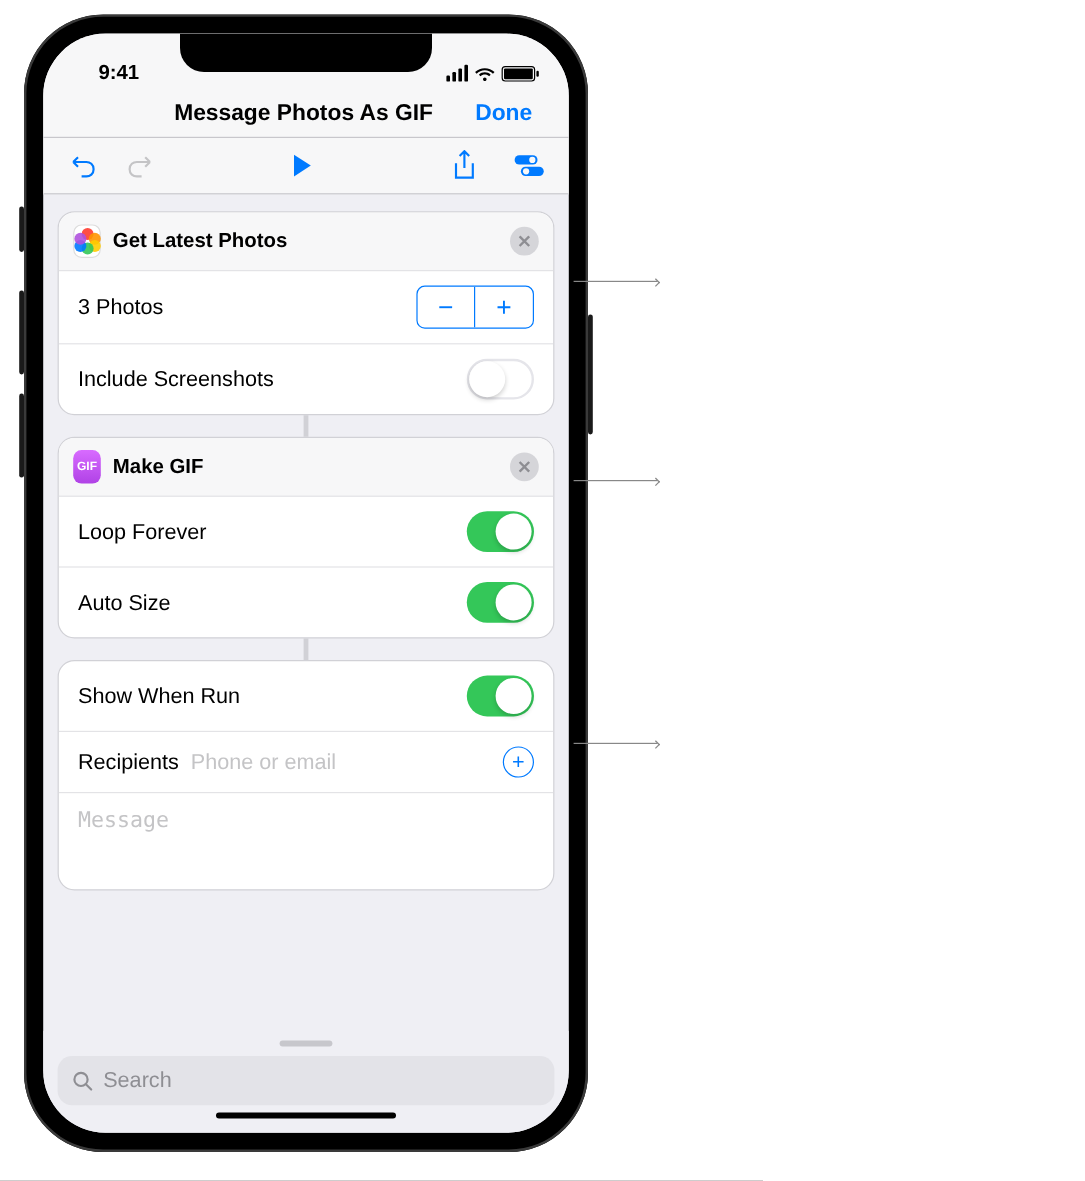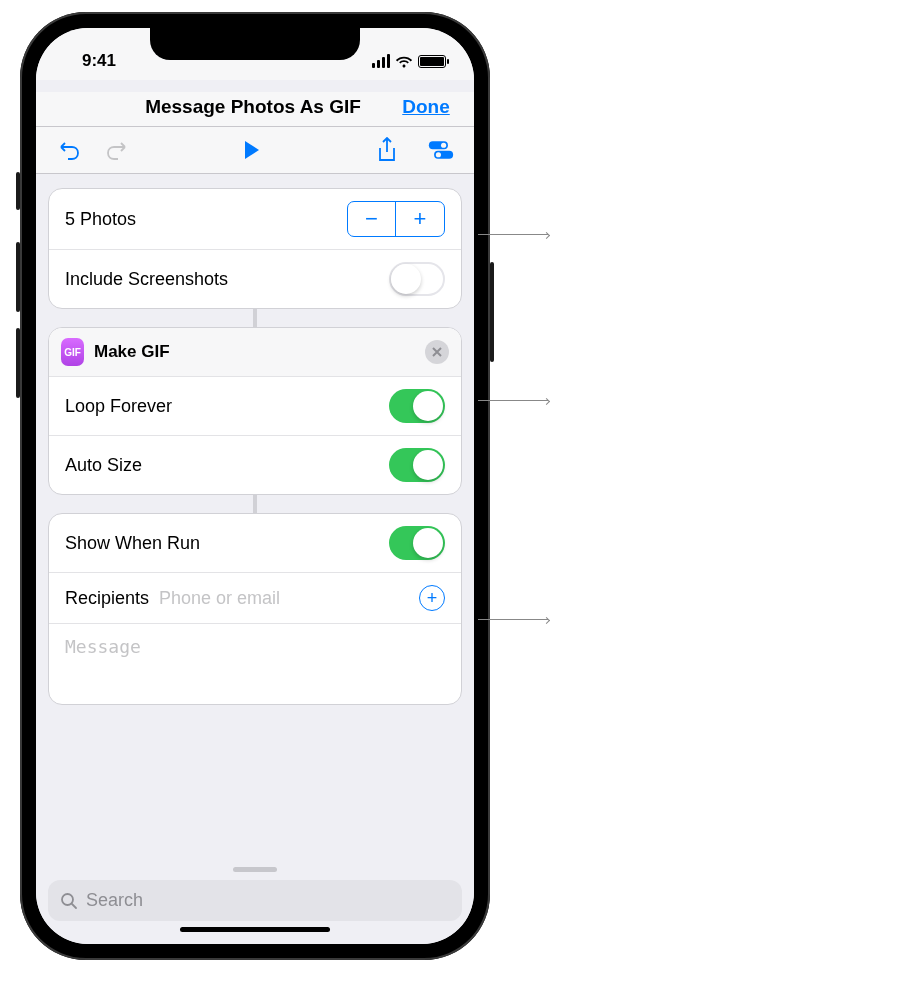--- a/index.html
+++ b/index.html
@@ -70,24 +70,23 @@
   .battery { width: 28px; height: 13px; border: 1.5px solid #000; border-radius: 3px; position: relative; }
   .battery::after { content:""; position:absolute; right:-4px; top:3px; width:2px; height:5px; background:#000; border-radius:1px; }
   .battery-fill { position:absolute; left:1px; top:1px; bottom:1px; right:1px; background:#000; border-radius:1px; }
   .nav-bar {
     background: #f7f7f8;
     padding: 4px 18px 8px;
     display: flex;
     justify-content: space-between;
     align-items: center;
     border-bottom: 0.5px solid #c8c7cc;
-    margin-top: 12px;
   }
   .nav-title { font-size: 19px; font-weight: 600; flex:1; text-align:center; padding-left:56px; }
-  .nav-done { color: #007aff; font-size: 19px; font-weight:600; width:60px; text-align:center;text-decoration:underline; }
+  .nav-done { color: #007aff; font-size: 19px; font-weight:600; width:60px; text-align:left; }
   .toolbar {
     background: #f7f7f8;
     display: flex;
     justify-content: space-between;
     align-items: center;
     padding: 10px 20px;
     border-bottom: 0.5px solid #c8c7cc;
   }
   .toolbar-left { display:flex; gap:22px; }
   .toolbar-right { display:flex; gap:28px; align-items:center; }
@@ -220,22 +219,40 @@
               <rect x="7" y="12" width="22" height="9" rx="4.5" fill="currentColor"></rect>
               <circle cx="12" cy="16.5" r="3" fill="#f7f7f8"></circle>
             </svg>
         </div>
       </div>
     </div>
 
     <div class="content">
 
       <div class="card">
-        <div class="row">
-          <span class="row-label">5 Photos</span>
+        <div class="card-header">
+          <div class="card-icon" style="background:#fff;border:0.5px solid #ddd;">
+            <div class="photos-flower">
+              <div class="petal" style="background:#ff3b30;left:6px;top:0"></div>
+              <div class="petal" style="background:#ff9500;left:12px;top:4px"></div>
+              <div class="petal" style="background:#ffcc00;left:12px;top:10px"></div>
+              <div class="petal" style="background:#34c759;left:6px;top:12px"></div>
+              <div class="petal" style="background:#007aff;left:0;top:10px"></div>
+              <div class="petal" style="background:#af52de;left:0;top:4px"></div>
+            </div>
+          </div>
+          <div class="card-title">Get Latest Photos</div>
+          <div class="card-close">
+            <svg width="10" height="10" viewBox="0 0 10 10">
+                <path stroke="#8e8e93" stroke-width="2" d="M1 1l8 8M9 1l-8 8"></path>
+              </svg>
+          </div>
+        </div>
+        <div class="row">
+          <span class="row-label">3 Photos</span>
           <div class="stepper">
             <div class="step-btn">−</div>
             <div class="step-btn">+</div>
           </div>
         </div>
         <div class="row">
           <span class="row-label">Include Screenshots</span>
           <div class="switch off">
               <div class="knob"></div>
             </div>

